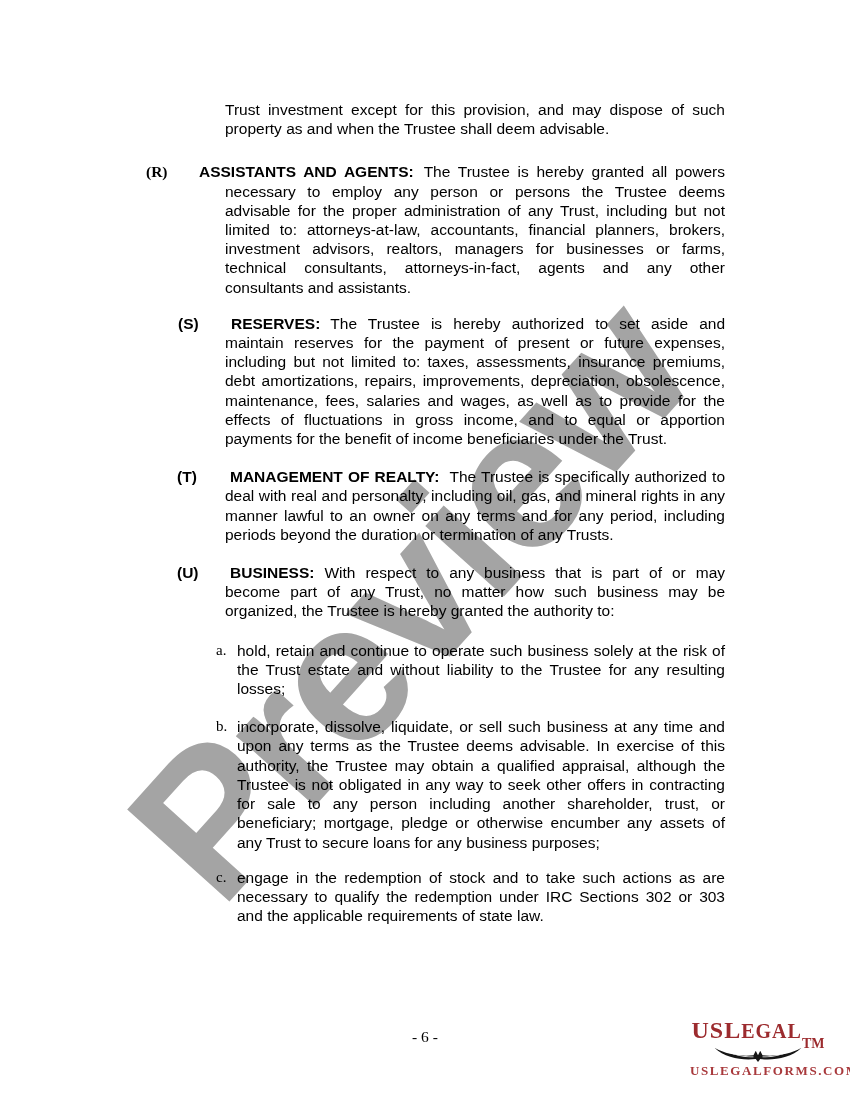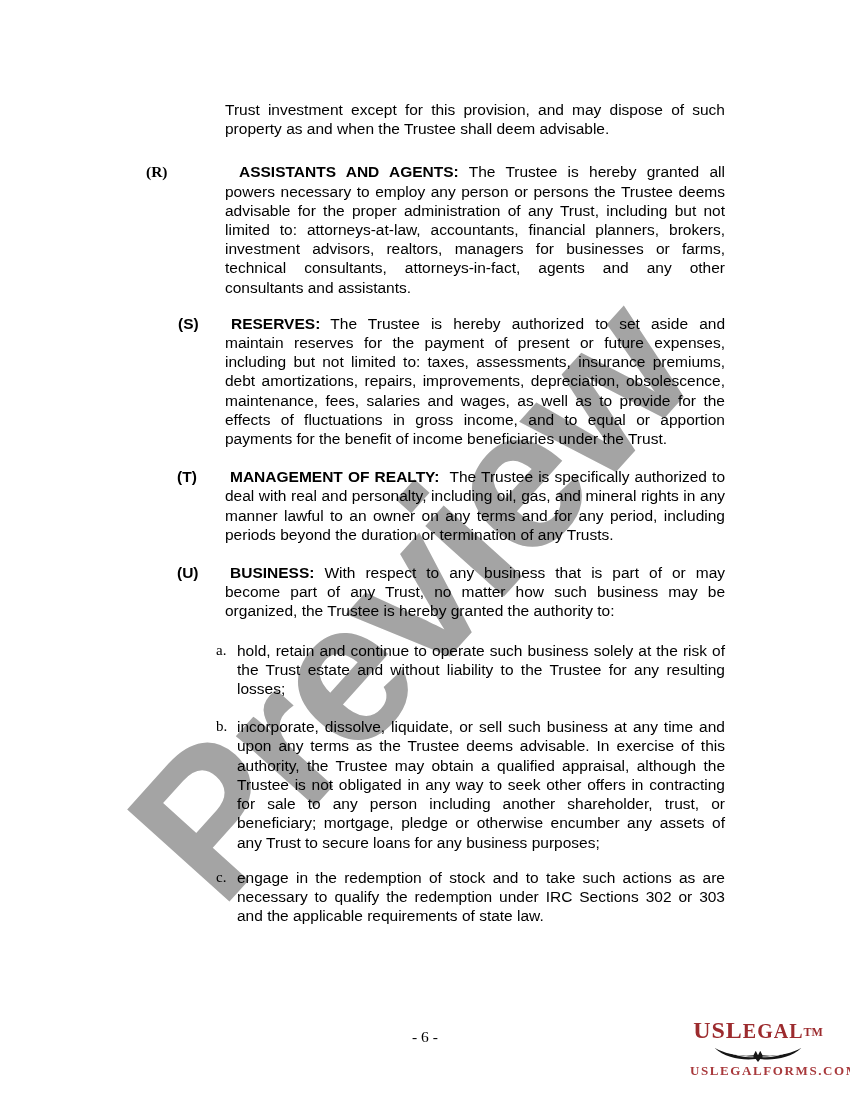--- a/index.html
+++ b/index.html
@@ -42,21 +42,21 @@
   .section .label {
     position: absolute;
     left: 0; top: 0;
     font-weight: bold;
     font-family: "Liberation Sans", sans-serif;
   }
   .section .label.serif { font-family: "Liberation Serif", serif; }
   .section .heading { font-weight: bold; }
   .hgap { display: inline-block; width: 10px; }
   .sec-r { text-indent: -26px; margin-bottom: 17px; }
-  .sec-r .heading { text-indent: 0; margin-left: 40px; }
+  .sec-r .heading { text-indent: 0; }
   .sec-s { text-indent: 6px; margin-bottom: 19px; }
   .sec-t { text-indent: 5px; margin-bottom: 19px; }
   .sec-u { text-indent: 5px; margin-bottom: 20px; }
   .list-item {
     position: relative;
     padding-left: 65px;
     margin: 0 0 19px 0;
   }
   .list-item.li-b { margin-bottom: 16px; }
   .list-item.li-c { margin-bottom: 0; }
@@ -87,24 +87,24 @@
     font-family: "Liberation Serif", serif;
     font-weight: bold;
     color: #9c2b2e;
     letter-spacing: 1px;
     line-height: 28px;
     white-space: nowrap;
   }
   .logo-text .big { font-size: 24px; }
   .logo-text .small { font-size: 20px; }
   .logo-text .tm {
-    font-size: 12px;
+    font-size: 14px;
     vertical-align: top;
     position: relative;
-    top: 2px;
+    top: 14px;
     letter-spacing: 0;
   }
   .logo-eagle { display: block; margin: 0 auto; width: 116px; height: 15px; }
   .logo-domain {
     margin-top: 1px;
     font-family: Liberation Serif, serif;
     font-weight: bold;
     font-size: 13px;
     letter-spacing: 1.6px;
     color: #a8393c;

